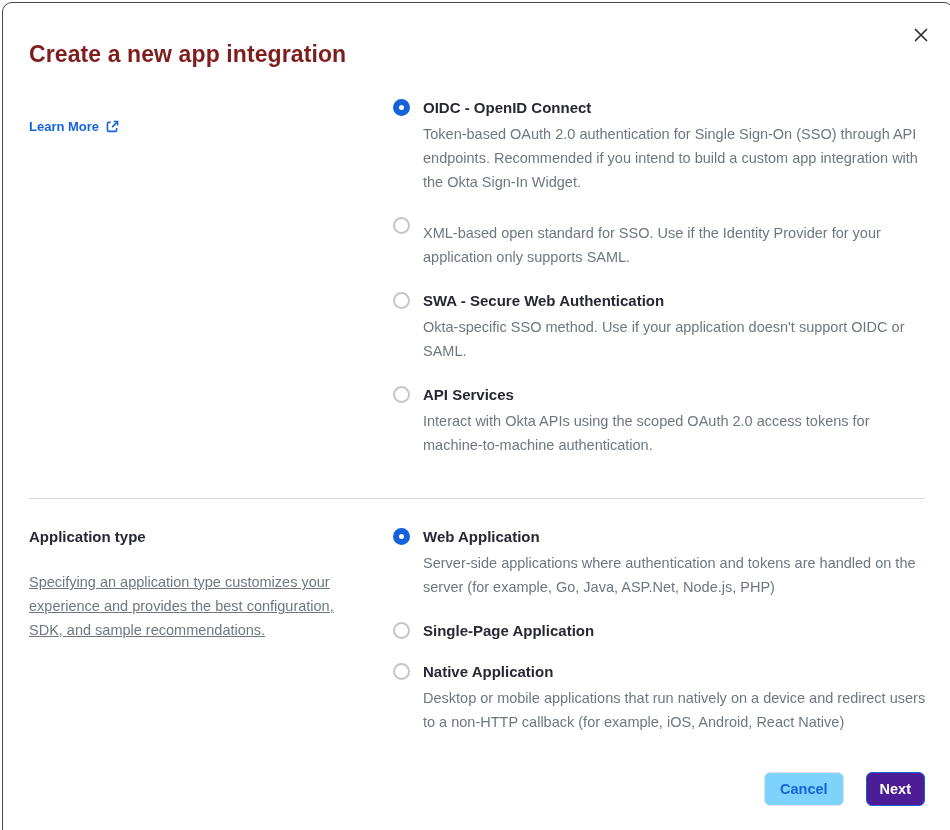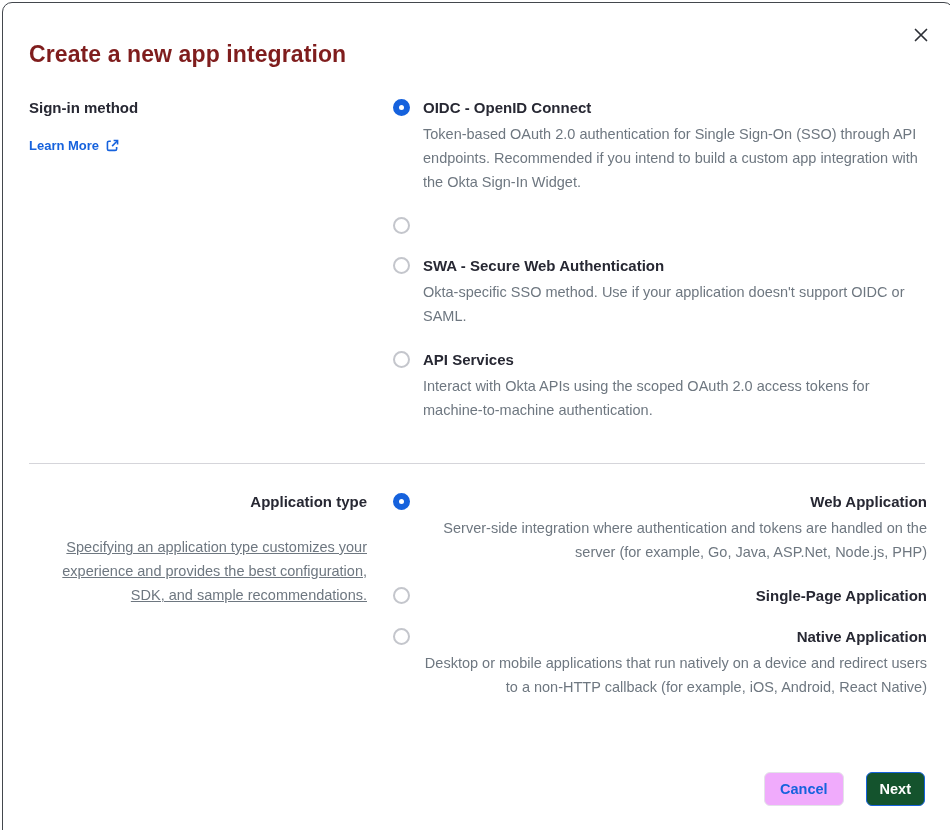--- a/index.html
+++ b/index.html
@@ -32,21 +32,21 @@
   h1.dialog-title {
     margin: 0; padding-top: 36px;
     font-size: 23px; line-height: 30px;
     font-weight: 700;
     color: #7f1d1d;
     letter-spacing: 0.1px;
   }
 
   .section { display: flex; align-items: flex-start; }
   .section-1 { margin-top: 29px; }
-  .section-2 { margin-top: 28px; text-align: right; }
+  .section-2 { margin-top: 28px; }
 
   .left-col { width: 338px; flex: none; margin-right: 26px; }
   .right-col { width: 534px; flex: none; }
 
   .col-heading {
     margin: 0;
     font-size: 15px; line-height: 19px;
     font-weight: 700;
     color: #272833;
   }
@@ -116,27 +116,27 @@
   }
   .btn {
     height: 34px;
     border-radius: 6px;
     font-family: "Liberation Sans", sans-serif;
     font-size: 14.5px; font-weight: 700;
     cursor: pointer;
     display: inline-flex; align-items: center; justify-content: center;
   }
   .btn-secondary {
-    background: #f0abfc;
+    background: #7dd3fc;
     border: 1px solid #e3e3e8;
     color: #1662dd;
     padding: 8px 15px;
   }
   .btn-primary {
-    background: #14532d;
+    background: #4c1d95;
     border: 1px solid #1662dd;
     color: #ffffff;
     padding: 0 13px;
   }
 </style>
 </head>
 <body>
 
 <div class="modal">
   <button class="close-btn" aria-label="Close">
@@ -145,21 +145,20 @@
         <path d="M1.5 1.5 L12.5 12.5 M12.5 1.5 L1.5 12.5" stroke="#2c2f36" stroke-width="1.7" stroke-linecap="round"></path>
       </svg>
     </span>
   </button>
 
   <div class="modal-body">
     <h1 class="dialog-title">Create a new app integration</h1>
 
     <div class="section section-1">
       <div class="left-col">
-        <p class="col-heading">Sign-in method</p>
         <a class="learn-more">
           <span>Learn More</span>
           <span style="display:flex">
             <svg width="15" height="15" viewBox="0 0 16 16">
               <path d="M6.2 3.4H4.2c-0.9 0-1.6 0.7-1.6 1.6v6.6c0 0.9 0.7 1.6 1.6 1.6h6.6c0.9 0 1.6-0.7 1.6-1.6v-2" fill="none" stroke="#1662dd" stroke-width="1.7"></path>
               <path d="M9.2 2.6h4.2v4.2" fill="none" stroke="#1662dd" stroke-width="1.7"></path>
               <path d="M13 3.2 L7.6 8.6" fill="none" stroke="#1662dd" stroke-width="1.7"></path>
             </svg>
           </span>
         </a>
@@ -168,20 +167,21 @@
         <div class="option">
           <div class="radio checked"></div>
           <div class="option-text">
             <div class="option-label">OIDC - OpenID Connect</div>
             <div class="option-desc">Token-based OAuth 2.0 authentication for Single Sign-On (SSO) through API endpoints. Recommended if you intend to build a custom app integration with the Okta Sign-In Widget.</div>
           </div>
         </div>
         <div class="option">
           <div class="radio"></div>
           <div class="option-text">
+            <div class="option-desc">XML-based open standard for SSO. Use if the Identity Provider for your application only supports SAML.</div>
           </div>
         </div>
         <div class="option">
           <div class="radio"></div>
           <div class="option-text">
             <div class="option-label">SWA - Secure Web Authentication</div>
             <div class="option-desc">Okta-specific SSO method. Use if your application doesn't support OIDC or SAML.</div>
           </div>
         </div>
         <div class="option">
@@ -199,21 +199,21 @@
     <div class="section section-2">
       <div class="left-col">
         <p class="col-heading">Application type</p>
         <p class="left-para second">Specifying an application type customizes your experience and provides the best configuration, SDK, and sample recommendations.</p>
       </div>
       <div class="right-col">
         <div class="option">
           <div class="radio checked"></div>
           <div class="option-text">
             <div class="option-label">Web Application</div>
-            <div class="option-desc">Server-side integration where authentication and tokens are handled on the server (for example, Go, Java, ASP.Net, Node.js, PHP)</div>
+            <div class="option-desc">Server-side applications where authentication and tokens are handled on the server (for example, Go, Java, ASP.Net, Node.js, PHP)</div>
           </div>
         </div>
         <div class="option">
           <div class="radio"></div>
           <div class="option-text">
             <div class="option-label">Single-Page Application</div>
           </div>
         </div>
         <div class="option">
           <div class="radio"></div>

